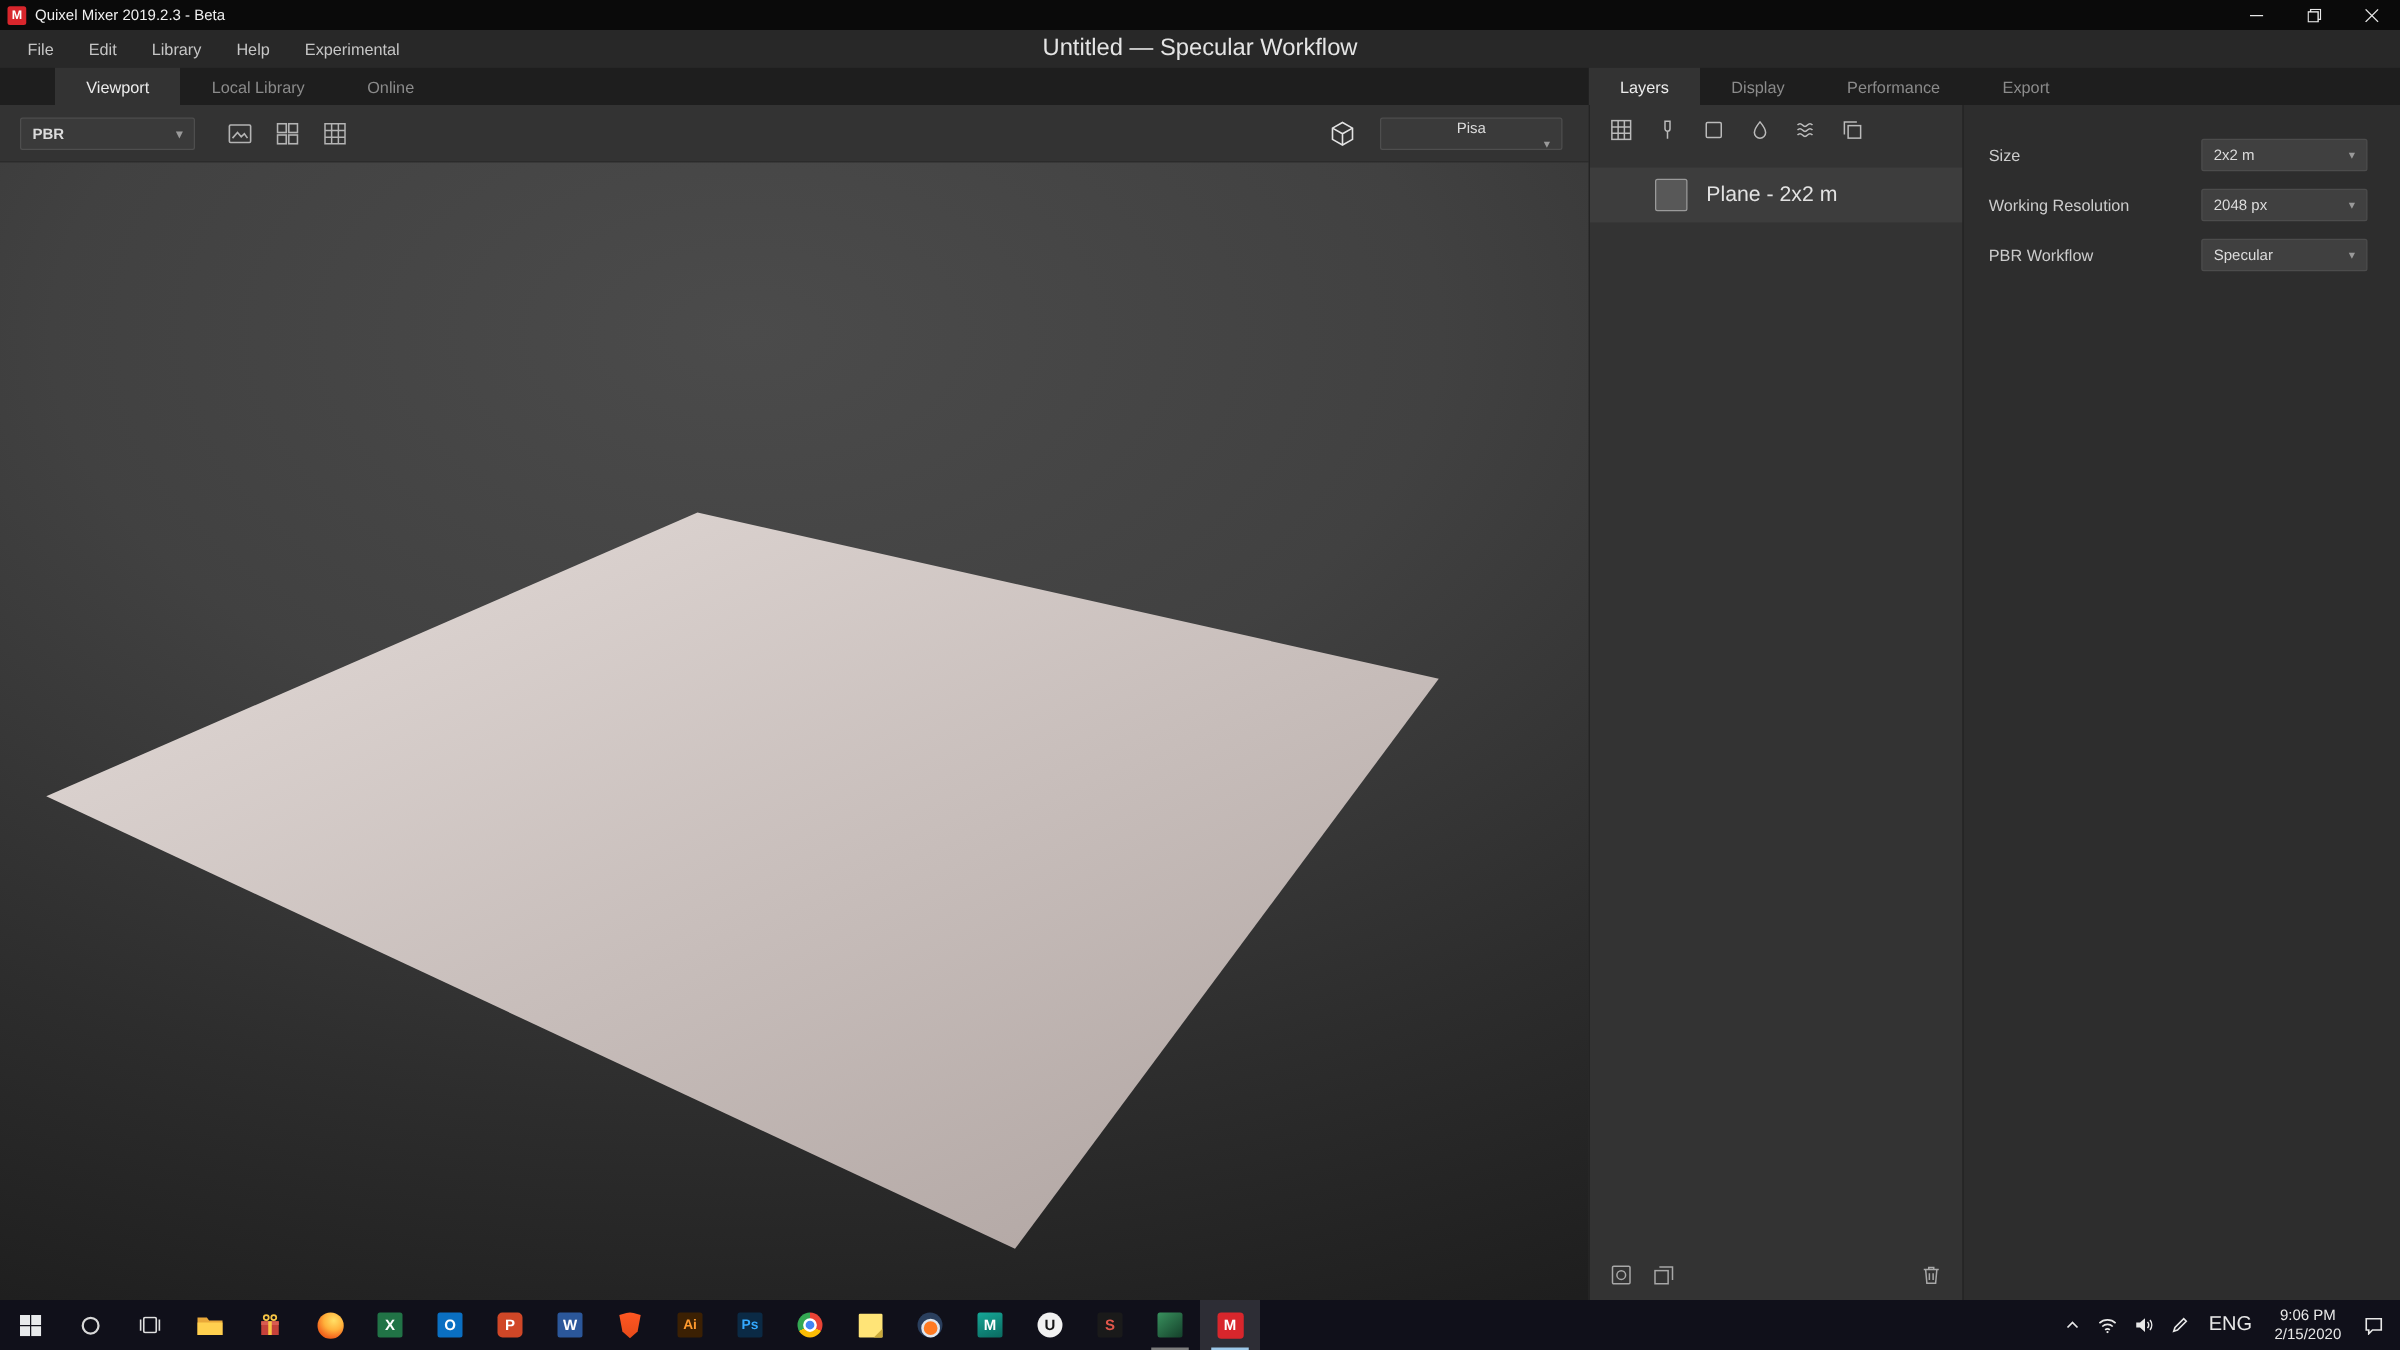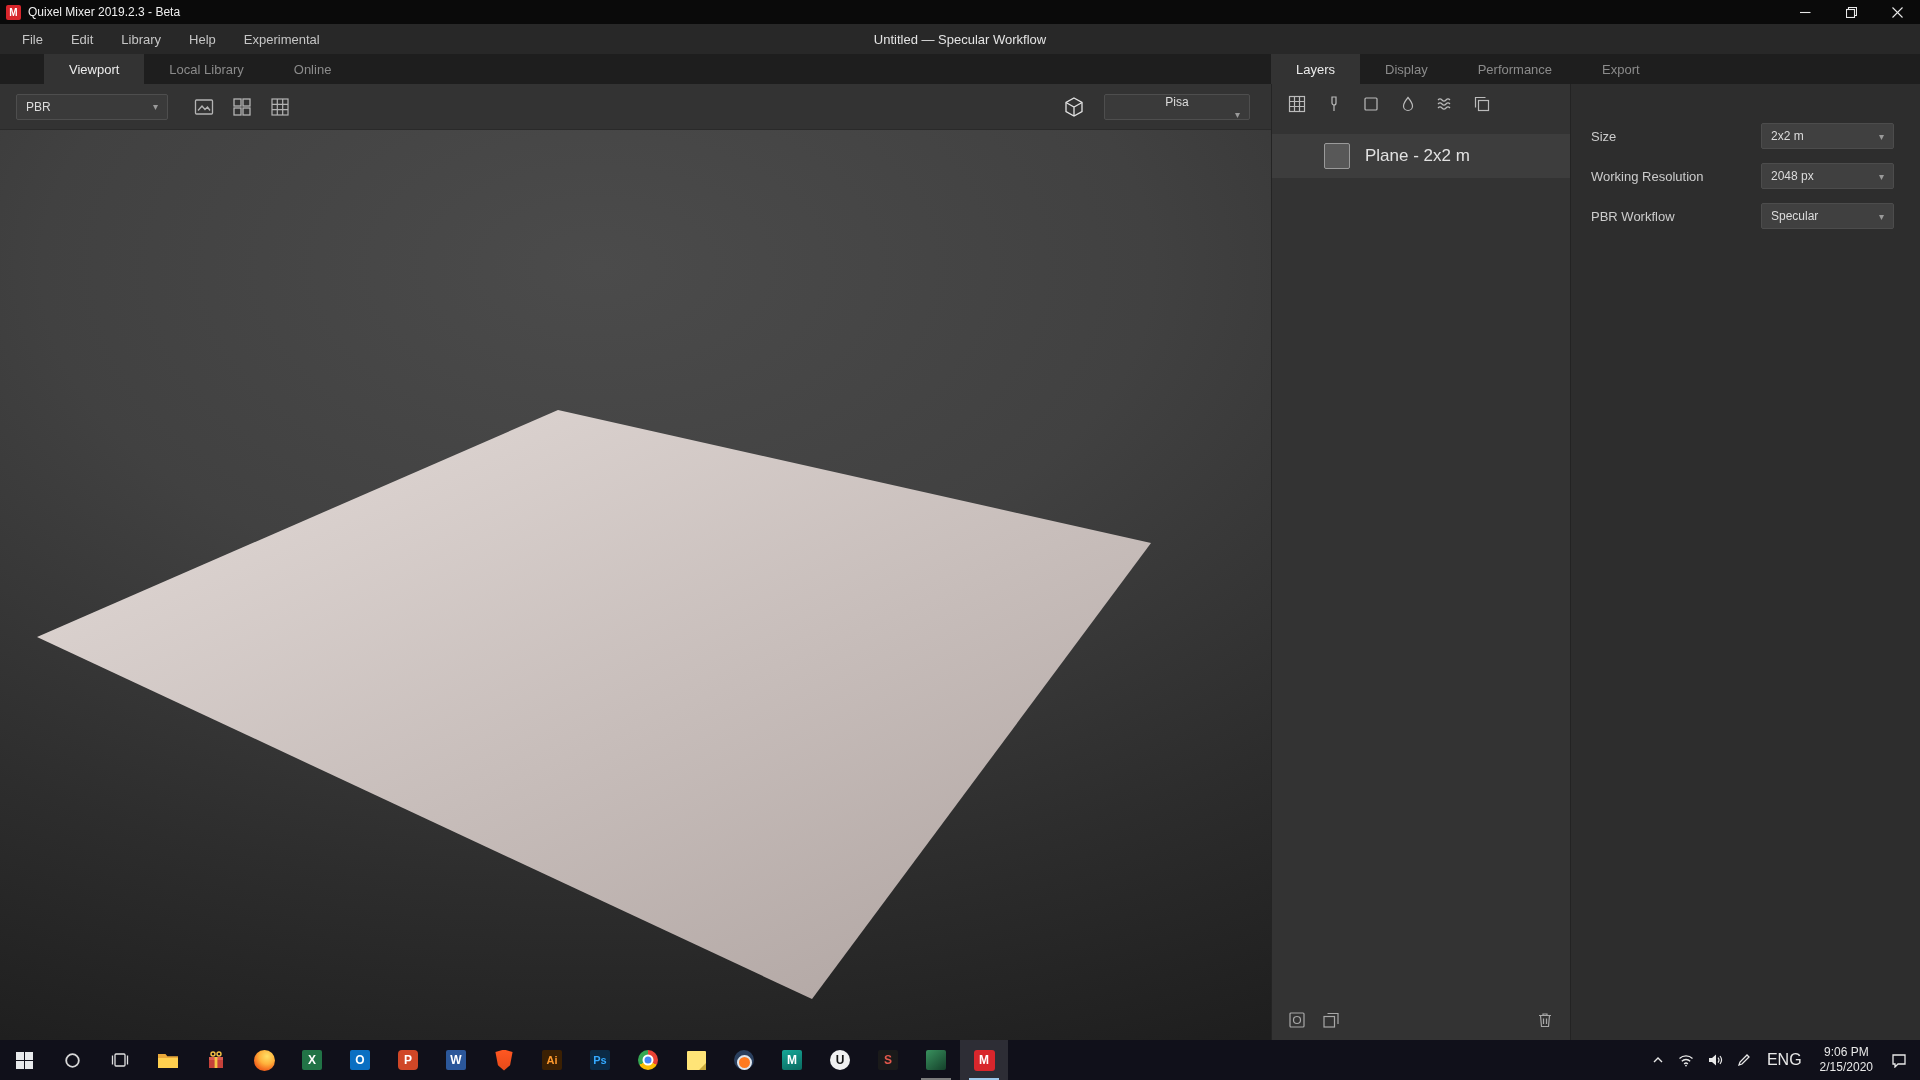--- a/index.html
+++ b/index.html
@@ -10,57 +10,57 @@
   
   .titlebar{position:absolute;top:0;left:0;width:100%;height:24px;background:#0a0a0a;display:flex;align-items:center;color:#f0f0f0;z-index:30;}
   .app-badge{width:15px;height:15px;margin:0 7px 0 6px;background:#d8262c;color:#fff;font-size:10px;font-weight:bold;display:flex;align-items:center;justify-content:center;border-radius:2px;}
   .win-title{font-size:12px;}
   .win-controls{margin-left:auto;display:flex;height:100%;}
   .winbtn{width:46px;height:100%;display:flex;align-items:center;justify-content:center;}
 
   
   .menubar{position:absolute;top:24px;left:0;width:100%;height:30px;background:#282828;display:flex;align-items:center;padding-left:8px;z-index:20;}
   .menu-item{padding:0 14px;font-size:13px;color:#c6c6c6;position:relative;z-index:2;}
-  .doc-title{position:absolute;left:0;right:0;text-align:center;font-size:13px;color:#e4e4e4;z-index:1;}
+  .doc-title{position:absolute;left:0;right:0;text-align:center;font-size:19px;color:#e4e4e4;z-index:1;}
 
   
   .tabrow{position:absolute;top:54px;left:0;width:100%;height:30px;background:#1e1e1e;z-index:10;}
   .tabs-left{position:absolute;left:0;top:0;height:100%;display:flex;padding-left:44px;}
   .tabs-right{position:absolute;left:1271px;top:0;height:100%;display:flex;}
   .tab{height:100%;display:flex;align-items:center;padding:0 25px;font-size:13px;color:#8b8b8b;}
   .tab.active{background:#333;color:#ececec;}
 
   
   .content{position:absolute;top:84px;left:0;width:1920px;height:956px;}
   .viewport-col{position:absolute;left:0;top:0;width:1271px;height:956px;display:flex;flex-direction:column;}
   .vp-toolbar{height:46px;background:#333;border-bottom:1px solid #2a2a2a;display:flex;align-items:center;padding:0 16px;flex:none;}
   .dropdown{height:26px;background:#3a3a3a;border:1px solid #4e4e4e;border-radius:2px;display:flex;align-items:center;padding:0 9px;font-size:12px;color:#dcdcdc;}
   .dropdown .val{flex:none;}
   .dropdown .caret{margin-left:auto;color:#9a9a9a;font-size:10px;}
-  .dropdown.shading{width:152px;}
+  .dropdown.shading{width:140px;font-weight:bold;}
   .dropdown.env{width:146px;margin-right:5px;flex-direction:column;}
   .iconbtn{width:28px;height:28px;display:flex;align-items:center;justify-content:center;}
   .vp-toolbar .views{display:flex;gap:10px;margin-left:22px;}
   .vp-toolbar .spacer{flex:1;}
   .vp-toolbar .cube{margin-right:16px;}
   .viewport{flex:1;position:relative;background:radial-gradient(115% 95% at 47% 15%, #4b4b4b 0%, #414141 38%, #2d2d2d 72%, #1e1e1e 100%);}
   .plane-svg{position:absolute;left:0;top:0;width:100%;height:100%;}
 
   
   .layers-panel{position:absolute;left:1271px;top:0;width:299px;height:956px;background:#333;border-left:1px solid #242424;}
   .layer-tools{height:40px;display:flex;align-items:center;padding:0 14px;gap:15px;}
   .ltool{width:22px;height:22px;display:flex;align-items:center;justify-content:center;}
   .layer-item{margin-top:10px;height:44px;background:#3d3d3d;display:flex;align-items:center;}
   .layer-thumb{width:26px;height:26px;margin-left:52px;border:1px solid #9a9a9a;background:rgba(255,255,255,0.14);border-radius:2px;flex:none;}
   .layer-name{margin-left:15px;font-size:17px;color:#e2e2e2;}
   .layers-bottom{position:absolute;bottom:0;left:0;width:100%;height:40px;display:flex;align-items:center;padding:0 14px;gap:12px;}
   .layers-bottom .trash{margin-left:auto;}
 
   
-  .props-panel{position:absolute;left:1570px;top:0;width:350px;height:956px;background:#2d2d2d;border-left:1px solid #232323;padding-top:32px;}
+  .props-panel{position:absolute;left:1570px;top:0;width:350px;height:956px;background:#2d2d2d;border-left:1px solid #232323;padding-top:20px;}
   .prop-row{position:relative;height:40px;}
   .prop-label{position:absolute;left:20px;top:50%;transform:translateY(-50%);font-size:13px;color:#cccccc;}
   .prop-row .dropdown{position:absolute;left:190px;top:50%;transform:translateY(-50%);width:133px;background:#404040;border:1px solid #4c4c4c;}
 
   
   .taskbar{position:absolute;left:0;top:1040px;width:1920px;height:40px;background:#10101a;display:flex;align-items:stretch;color:#e8e8e8;z-index:40;}
   .tb-btn{width:48px;display:flex;align-items:center;justify-content:center;flex:none;position:relative;}
   .tb-btn.open::after{content:"";position:absolute;left:9px;right:9px;bottom:0;height:2px;background:#7d7d7d;}
   .tb-btn.active{background:rgba(255,255,255,0.12);}
   .tb-btn.active::after{background:#9cc7e8;}

